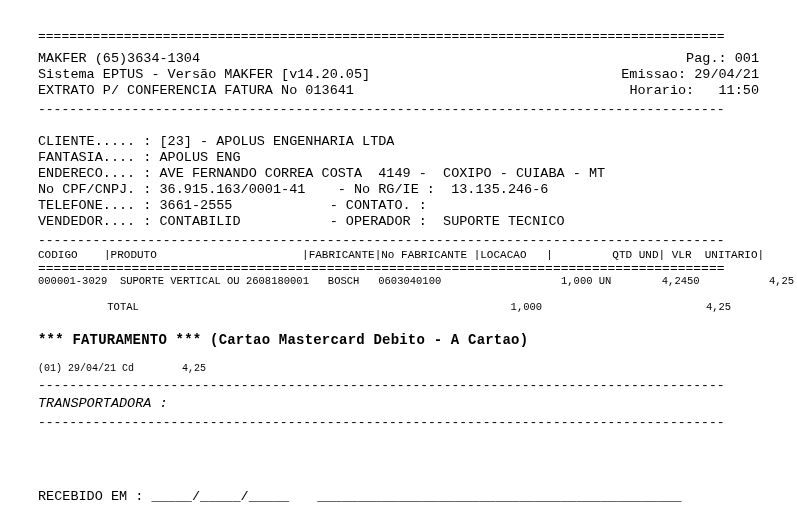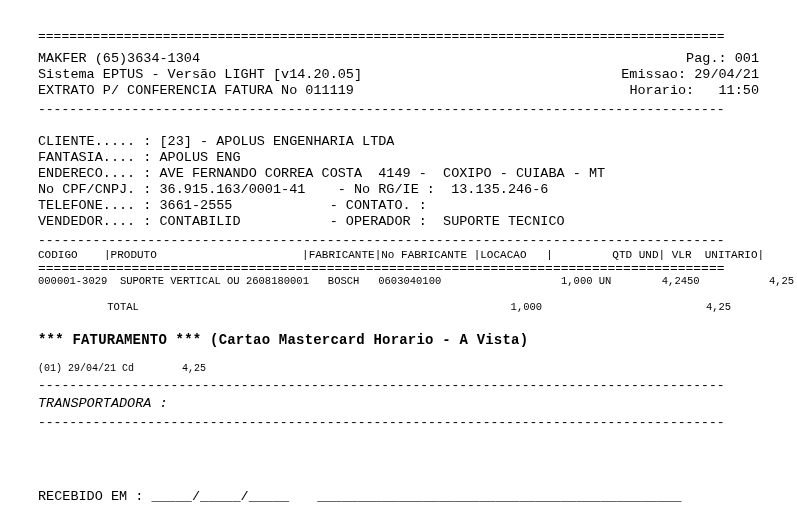--- a/index.html
+++ b/index.html
@@ -117,25 +117,25 @@
 <div class="page">
 
   <div class="rule dbl">========================================================================================</div>
 
   <div class="hdrblock">
     <div class="row">
       <span class="left">MAKFER (65)3634-1304</span>
       <span class="right">Pag.: 001</span>
     </div>
     <div class="row">
-      <span class="left">Sistema EPTUS - Versão LIGHT [v14.20.05]</span>
+      <span class="left">Sistema EPTUS - Versão MAKFER [v14.20.05]</span>
       <span class="right">Emissao: 29/04/21</span>
     </div>
     <div class="row">
-      <span class="left">EXTRATO P/ CONFERENCIA FATURA No 011119</span>
+      <span class="left">EXTRATO P/ CONFERENCIA FATURA No 013641</span>
       <span class="right">Horario:   11:50</span>
     </div>
   </div>
 
   <div class="dashline">----------------------------------------------------------------------------------------</div>
 
   <div class="cliblock">
     <div class="line">CLIENTE..... : [23] - APOLUS ENGENHARIA LTDA</div>
     <div class="line">FANTASIA.... : APOLUS ENG</div>
     <div class="line">ENDERECO.... : AVE FERNANDO CORREA COSTA  4149 -  COXIPO - CUIABA - MT</div>
@@ -147,21 +147,21 @@
   <div class="dashline">----------------------------------------------------------------------------------------</div>
 
   <div class="colhdr">CODIGO    |PRODUTO                      |FABRICANTE|No FABRICANTE |LOCACAO   |         QTD UND| VLR  UNITARIO|      VLR TOTAL</div>
 
   <div class="rule">========================================================================================</div>
 
   <div class="itemrow">000001-3029  SUPORTE VERTICAL OU 2608180001   BOSCH   0603040100                   1,000 UN        4,2450           4,25</div>
 
   <div class="totrow">           TOTAL                                                           1,000                          4,25</div>
 
-  <div class="fatur">*** FATURAMENTO *** (Cartao Mastercard Horario - A Vista)</div>
+  <div class="fatur">*** FATURAMENTO *** (Cartao Mastercard Debito - A Cartao)</div>
 
   <div class="payrow">(01) 29/04/21 Cd        4,25</div>
 
   <div class="dashline">----------------------------------------------------------------------------------------</div>
 
   <div class="transp">TRANSPORTADORA :</div>
 
   <div class="dashline">----------------------------------------------------------------------------------------</div>
 
   <div class="recebido">

